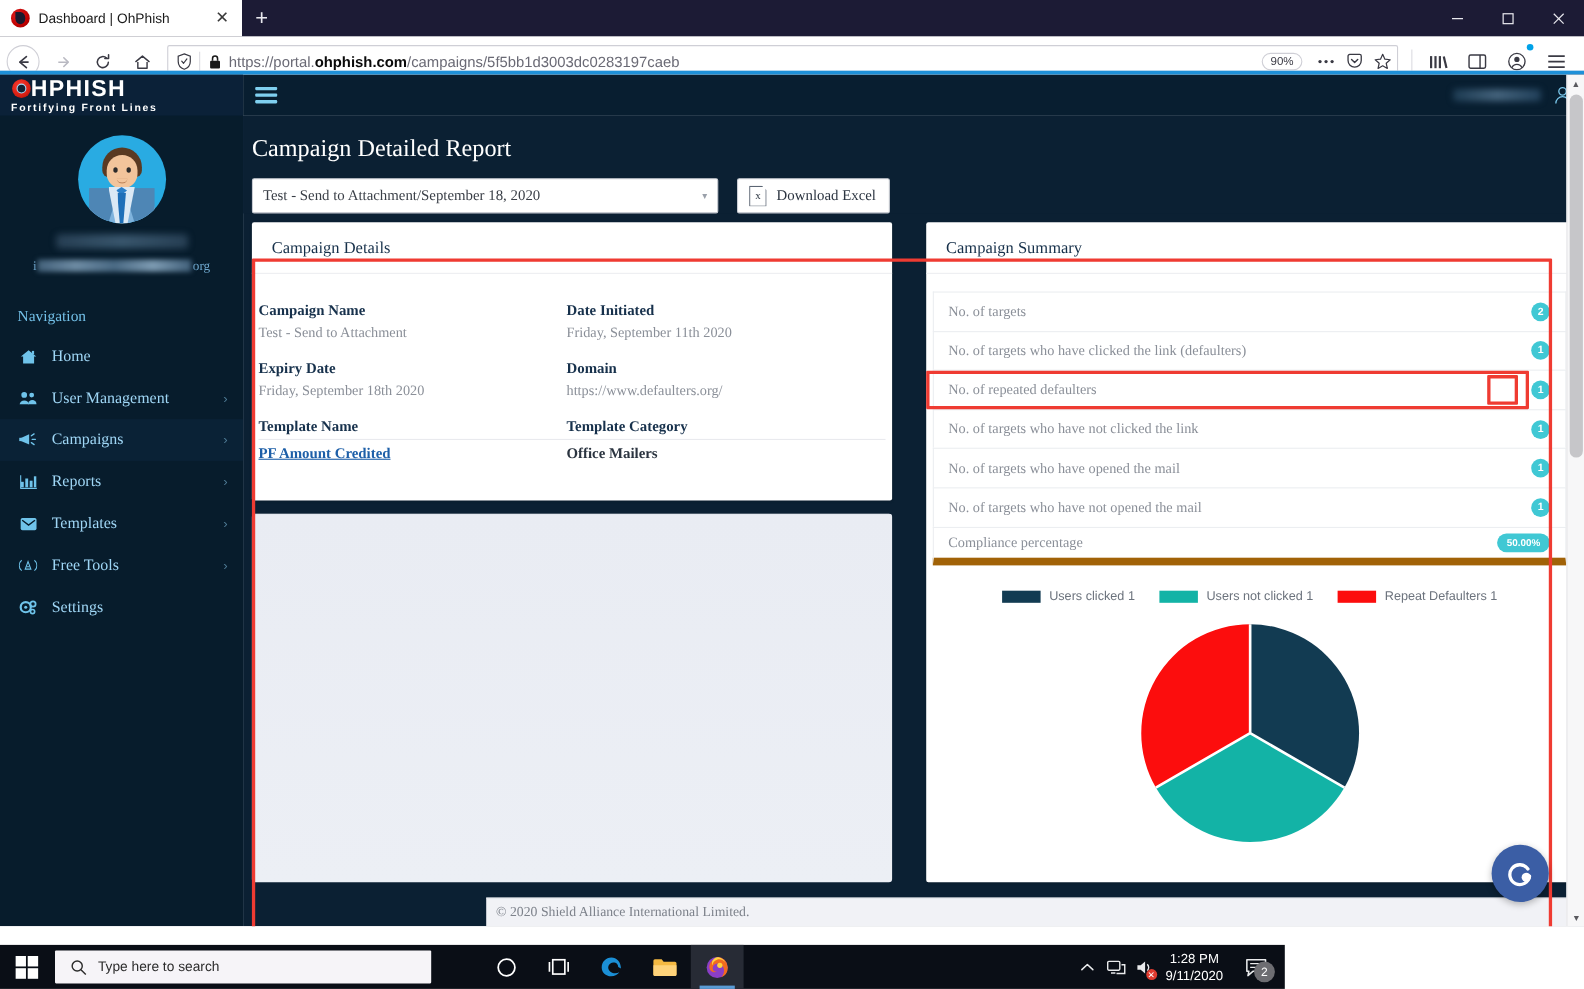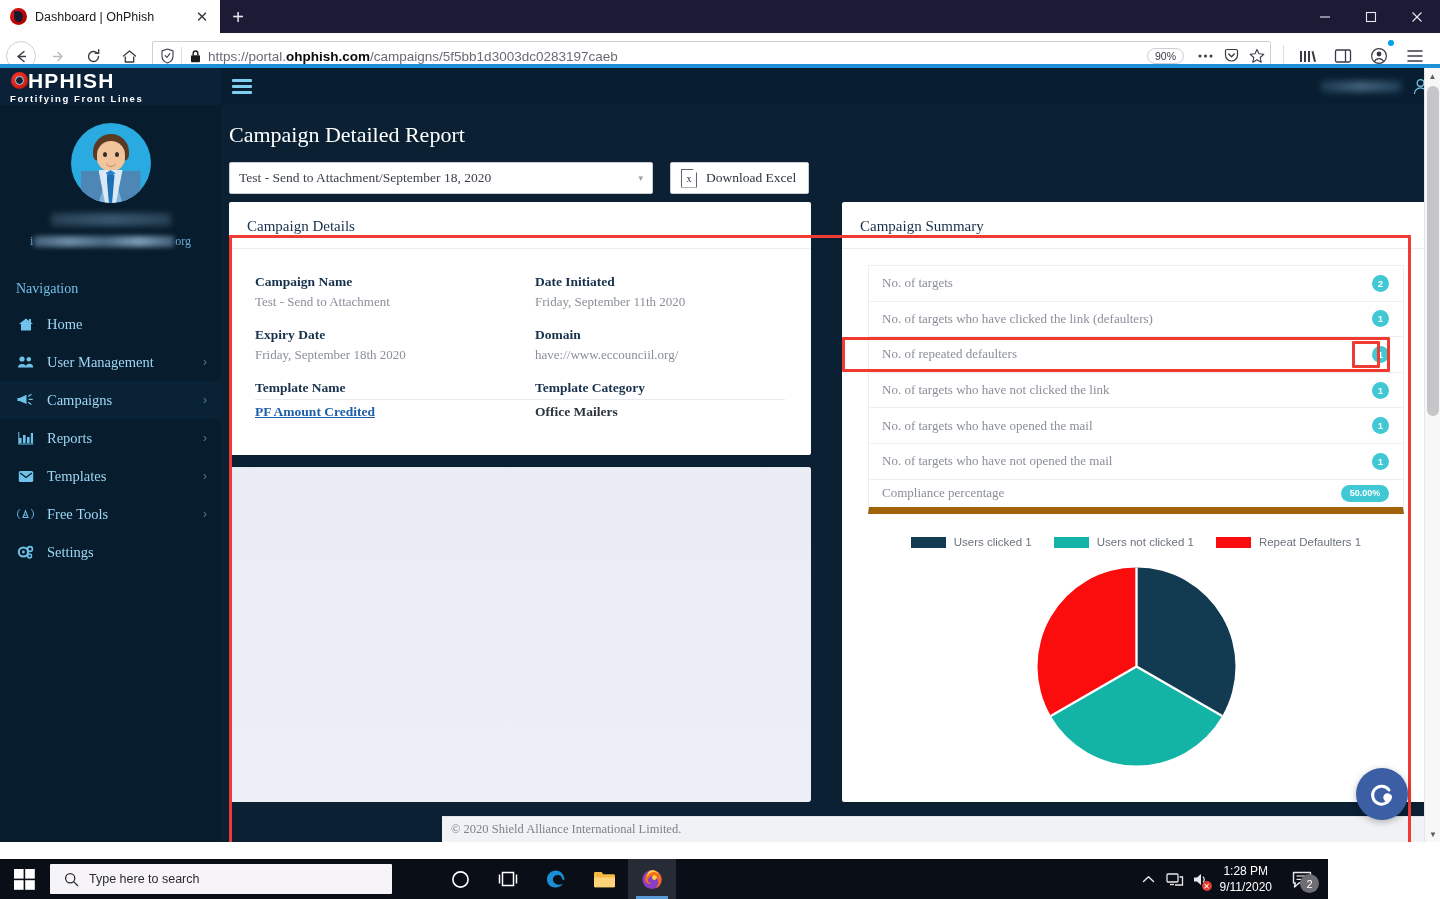--- a/index.html
+++ b/index.html
@@ -234,21 +234,21 @@
     background:#ffffff; border-radius:2px; box-shadow: 0 1px 2px rgba(0,0,0,.09);
   }
   .panel-left { width:582px; min-height:253px; }
   .panel-right { width:588px; min-height:600px; margin-left:14px; }
   .panel-head {
     padding: 16px 18px 13px; border-bottom:1px solid #edeef1;
   }
   .panel-title {
     font-family:"Liberation Serif",serif; font-size:15px; color:#16304a; font-weight:400;
   }
-  .panel-body { padding: 16px 26px 20px; }
+  .panel-body { padding: 16px 6px 20px; }
 
   .detail-grid { display:grid; grid-template-columns: 280px 1fr; row-gap: 0px; }
   .d-label {
     font-family:"Liberation Serif",serif; font-size:13.5px; color:#17314c; font-weight:700;
     padding-top: 9px;
   }
   .d-value {
     font-family:"Liberation Serif",serif; font-size:13px; color:#8a8f98; padding-top:4px;
     padding-bottom: 8px;
   }
@@ -321,21 +321,21 @@
     font-family:"Liberation Sans",sans-serif; font-size:8px; color:#5a5a5f;
   }
   .pg-scroll .sb-dn { position:absolute; bottom:0; left:0; width:16px; }
   .pg-scroll .sb-thumb {
     position:absolute; left:2px; top:18px; width:12px; height:330px;
     background:#c6c6c9; border-radius:6px;
   }
 
   
   .taskbar {
-    position:absolute; left:0; bottom:0; width:1328px; height:40px; background:#0a0e16;
+    position:absolute; left:0; bottom:0; width:1168px; height:40px; background:#0a0e16;
     display:flex; align-items:center; z-index:90;margin-top:35px;
   }
   .tb-start {
     width:48px; height:40px; display:flex; align-items:center; justify-content:center;
   }
   .tb-search {
     width:342px; height:30px; background:#f6f4f8; border-radius:1px; display:flex;
     align-items:center; gap:10px; padding-left:14px; margin-left:2px;
   }
   .tb-search-txt {
@@ -676,21 +676,21 @@
                 <div class="panel-body">
                   <div class="detail-grid">
                     <div class="d-label">Campaign Name</div>
                     <div class="d-label">Date Initiated</div>
                     <div class="d-value">Test - Send to Attachment</div>
                     <div class="d-value">Friday, September 11th 2020</div>
 
                     <div class="d-label">Expiry Date</div>
                     <div class="d-label">Domain</div>
                     <div class="d-value">Friday, September 18th 2020</div>
-                    <div class="d-value">have://www.eccounciil.org/</div>
+                    <div class="d-value">https://www.defaulters.org/</div>
 
                     <div class="d-label">Template Name</div>
                     <div class="d-label">Template Category</div>
                     <div class="d-row-sep"></div>
                     <div class="d-value link">PF Amount Credited</div>
                     <div class="d-value strong">Office Mailers</div>
                   </div>
                 </div>
               </div>
               <div class="ghost-card"></div>

